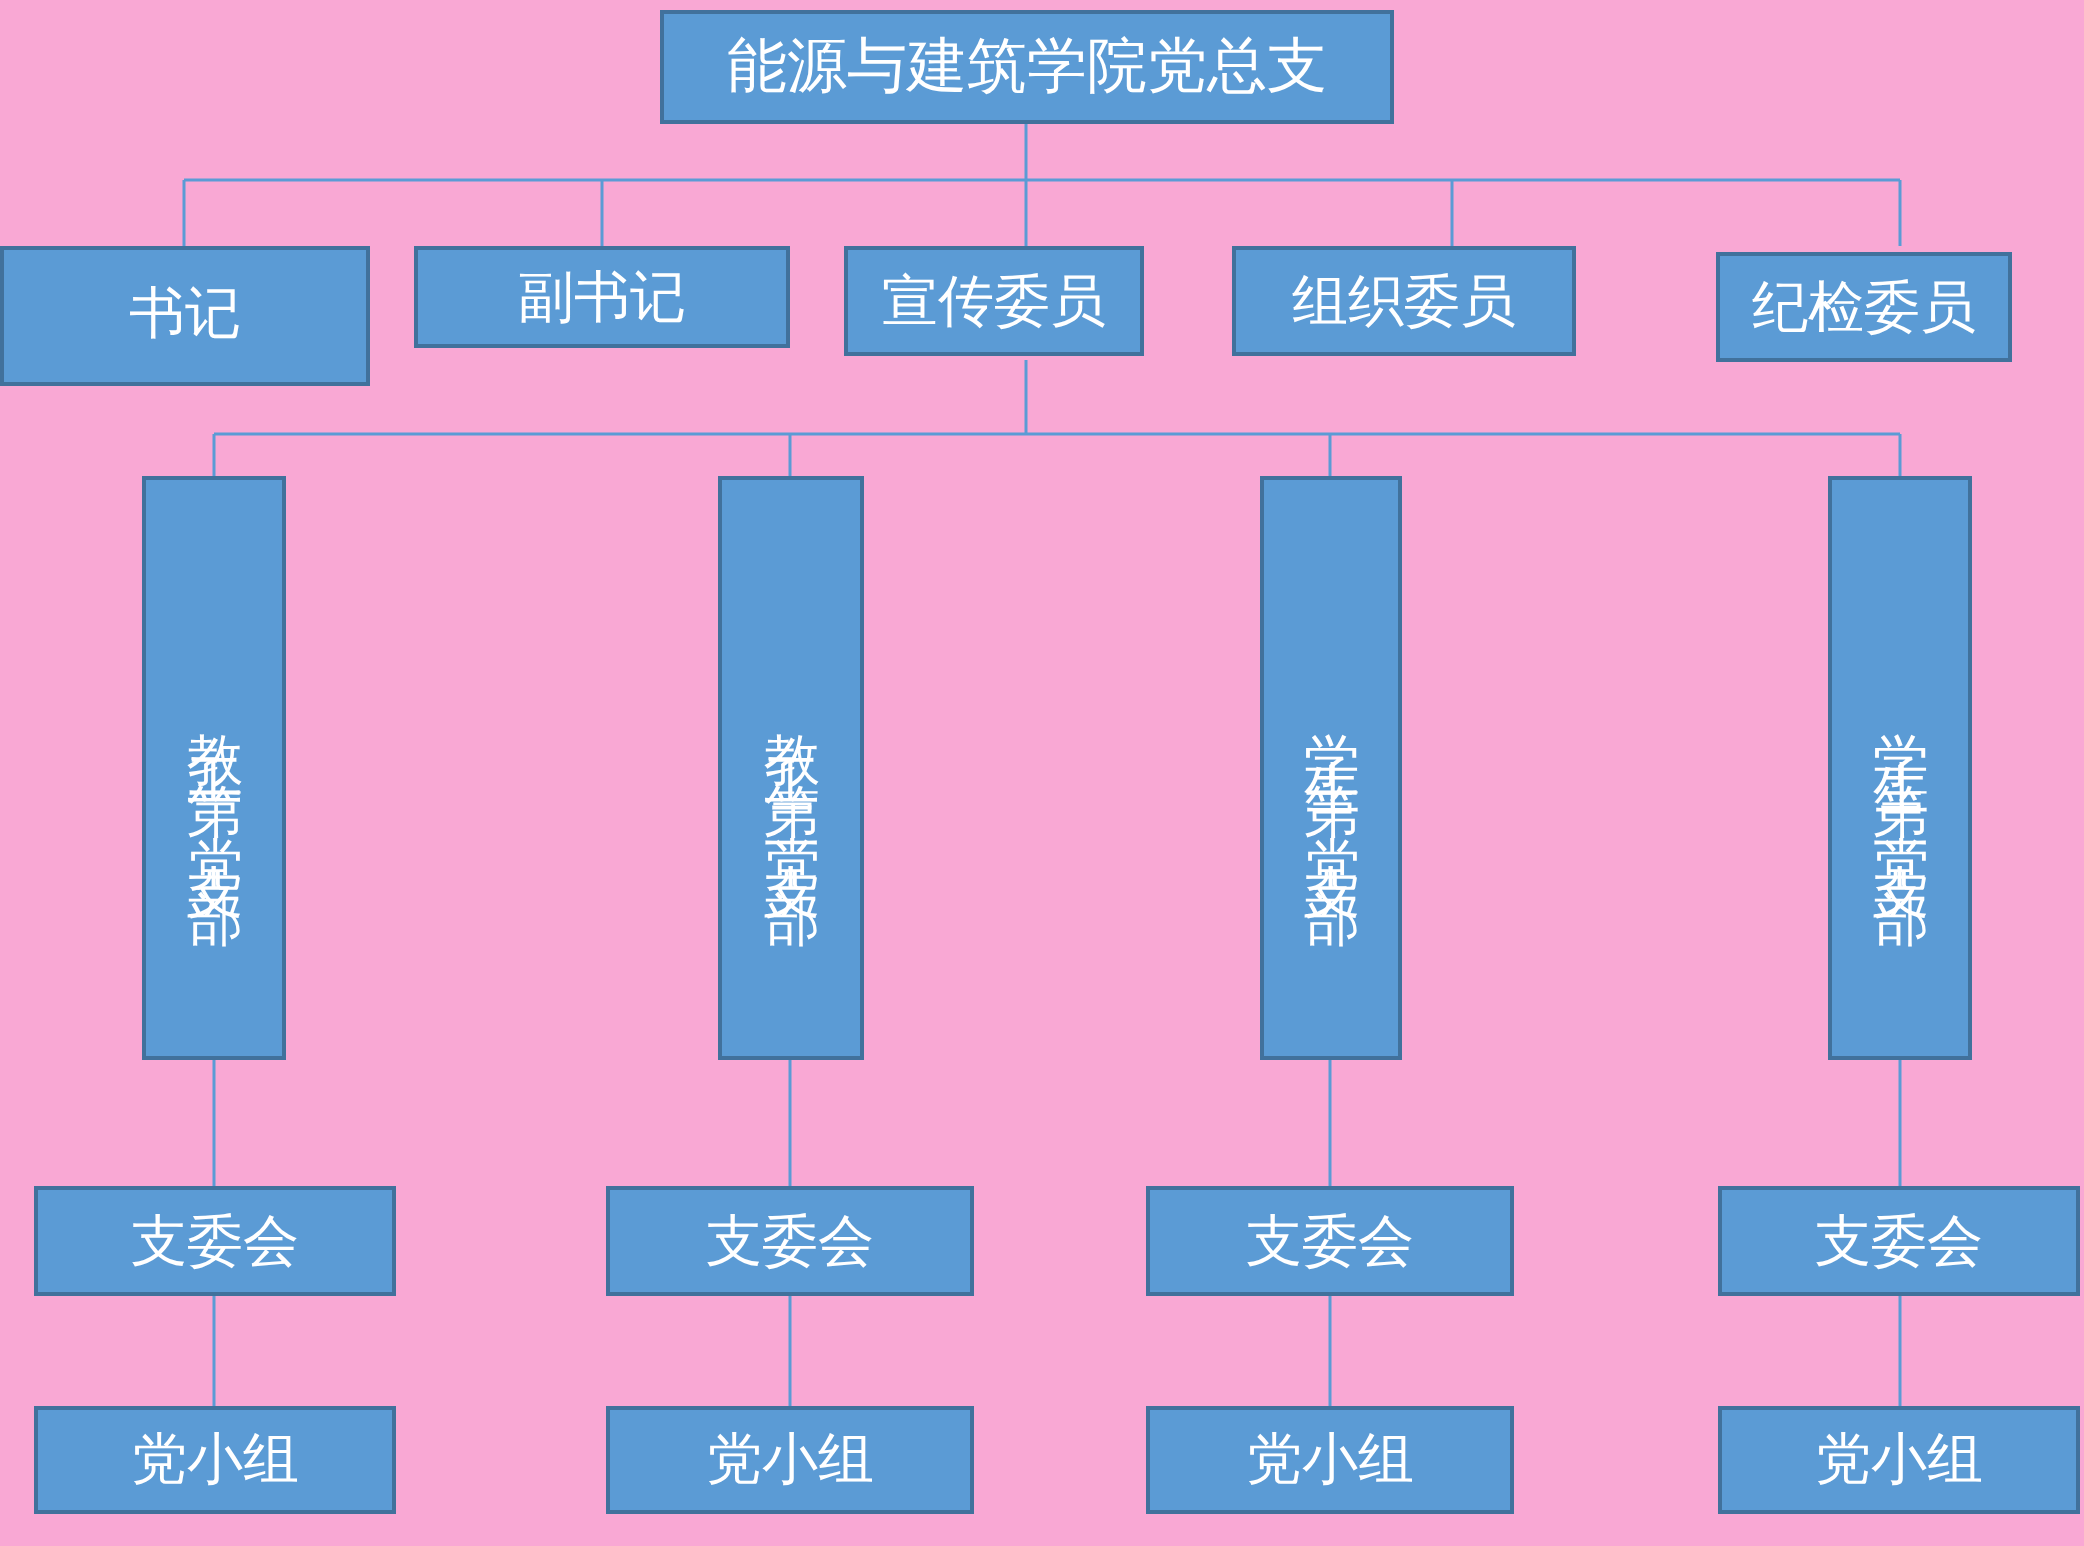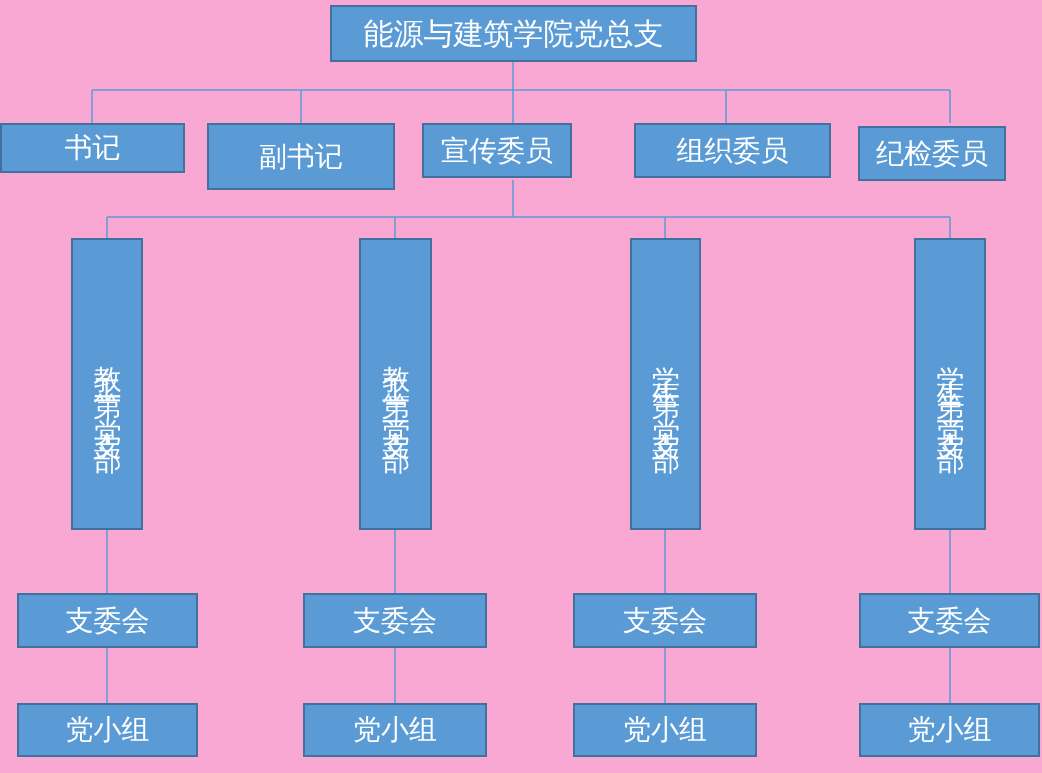--- a/index.html
+++ b/index.html
@@ -56,24 +56,24 @@
     <g fill="none" stroke-width="1.5" stroke="#5B9BD5">
       <path d="M513,62 V90 M92,90 H950 M92,90 V123 M301,90 V123 M513,90 V123 M726,90 V123 M950,90 V123"></path>
       <path d="M513,180 V217 M107,217 H950 M107,217 V238 M395,217 V238 M665,217 V238 M950,217 V238"></path>
       <path d="M107,530 V593 M395,530 V593 M665,530 V593 M950,530 V593"></path>
       <path d="M107,648 V703 M395,648 V703 M665,648 V703 M950,648 V703"></path>
     </g>
   </svg>
 
   <div class="node root" style="left:330px; top:5px; width:367px; height:57px;">能源与建筑学院党总支</div>
 
-  <div class="node" style="left:0px; top:123px; width:185px; height:50px;font-family:Liberation Serif, serif;">书记</div>
-  <div class="node" style="left:207px; top:123px; width:188px; height:67px;">副书记</div>
+  <div class="node" style="left:0px; top:123px; width:185px; height:70px;font-family:Liberation Serif, serif;">书记</div>
+  <div class="node" style="left:207px; top:123px; width:188px; height:51px;">副书记</div>
   <div class="node" style="left:422px; top:123px; width:150px; height:55px;">宣传委员</div>
-  <div class="node" style="left:634px; top:123px; width:197px; height:55px;">组织委员</div>
+  <div class="node" style="left:616px; top:123px; width:172px; height:55px;">组织委员</div>
   <div class="node" style="left:858px; top:126px; width:148px; height:55px;">纪检委员</div>
 
   <div class="node vnode" style="left:71px; top:238px; width:72px; height:292px;">教工第一党支部</div>
   <div class="node vnode" style="left:359px; top:238px; width:73px; height:292px;">教工第二党支部</div>
   <div class="node vnode" style="left:630px; top:238px; width:71px; height:292px;">学生第一党支部</div>
   <div class="node vnode" style="left:914px; top:238px; width:72px; height:292px;">学生第二党支部</div>
 
   <div class="node" style="left:17px; top:593px; width:181px; height:55px;">支委会</div>
   <div class="node" style="left:303px; top:593px; width:184px; height:55px;">支委会</div>
   <div class="node" style="left:573px; top:593px; width:184px; height:55px;">支委会</div>

